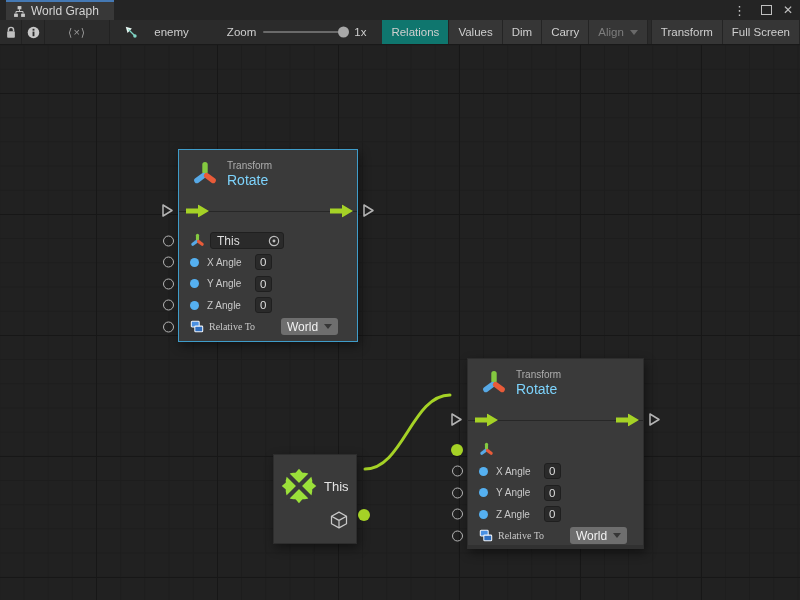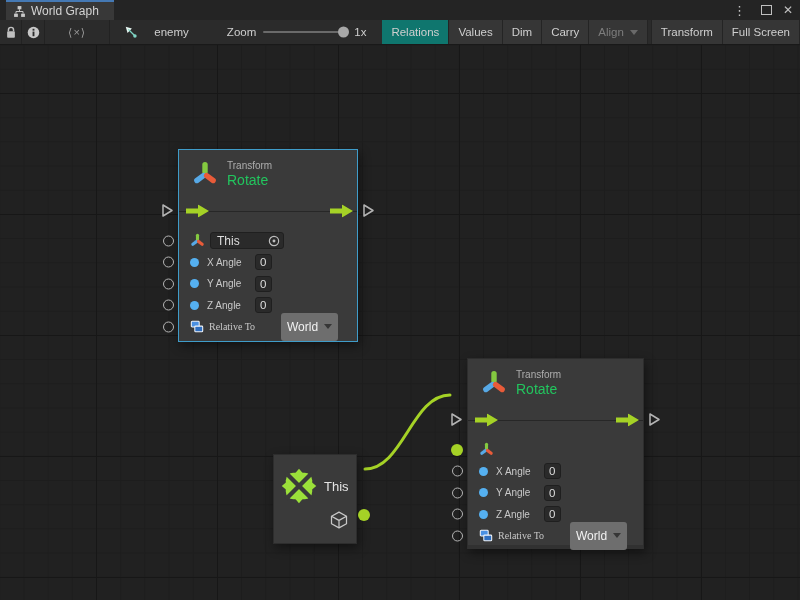--- a/index.html
+++ b/index.html
@@ -48,40 +48,40 @@
     background-size:121px 121px,121px 121px,24.2px 24.2px,24.2px 24.2px;
     background-position:96px 48px,96px 48px,96px 48px,96px 48px; }
   .wires { position:absolute; left:0; top:0; width:800px; height:555px; pointer-events:none; }
 
   
   .node { position:absolute; background:#3a3a3a; box-shadow:2px 4px 10px rgba(0,0,0,.45);
           border:1px solid #2d2d2d; border-bottom:4px solid #313131; }
   .node.selected { border:1.5px solid #3f9cc9; }
   .node-header { height:46px; display:flex; align-items:center; gap:9px; padding:2px 20px 0 13px; }
   .node-cat { font-size:10px; color:#adadad; line-height:12px; }
-  .node-title { font-size:14px; color:#22c55e; line-height:16px; }
+  .node-title { font-size:14px; color:#7dd3fc; line-height:16px; }
   .flow-row { position:relative; height:30px; }
   .flow-row .divider { position:absolute; left:0; right:0; top:50%; height:1px; background:#272727; }
   .flow-arrow { position:absolute; top:50%; transform:translateY(-50%); }
   .flow-arrow.in { left:7px; } .flow-arrow.out { right:4px; }
   .port { position:absolute; top:50%; transform:translateY(-50%); }
   .port.tri-l { left:-17px; } .port.tri-r { right:-18px; }
   .port.circ { left:-16px; width:11px; height:11px; border:1.5px solid #b4b4b4; border-radius:50%; }
   .port.circ.filled { width:12px; height:12px; border:none; background:#a5d226; left:-17px; }
   .rows { padding-top:4px; }
   .row { position:relative; height:21.5px; display:flex; align-items:center; padding-left:11px; }
   .row-label { font-size:10px; color:#c9c9c9; }
   .row .dot { width:9px; height:9px; border-radius:50%; background:#55b0f0; margin-right:8px; flex:none; }
   .row .lbl-angle { width:48px; }
   .row .lbl-rel { width:72px;font-family:Liberation Serif, serif; }
   .valbox { min-width:17px; height:16px; background:#2a2a2a; border:1px solid #1f1f1f; border-radius:3px;
             color:#dedede; font-size:11.5px; padding:0 4px; display:flex; align-items:center; }
   .objfield { width:74px; height:17px; background:#2a2a2a; border:1px solid #1f1f1f; border-radius:3px;
               color:#dedede; font-size:12px; padding:0 3px 0 6px; display:flex; align-items:center; justify-content:space-between; }
-  .dropdown { height:28px; background:#6e6e6e; border-radius:3px; color:#f2f2f2; font-size:12px;
+  .dropdown { height:17px; background:#6e6e6e; border-radius:3px; color:#f2f2f2; font-size:12px;
               padding:0 6px; display:flex; align-items:center; }
   .dropdown .dd-tri { display:inline-block; width:0; height:0; margin-left:6px;
                       border-left:4px solid transparent; border-right:4px solid transparent; border-top:5px solid #363636; }
   .mini-xform { margin-right:5px; flex:none; }
 
   
   .this-node { position:absolute; left:273px; top:409px; width:84px; height:90px; background:#3a3a3a;
                border:1px solid #2d2d2d; box-shadow:2px 4px 10px rgba(0,0,0,.45); }
   .this-head { display:flex; align-items:center; gap:7px; padding:13px 0 0 7px; }
   .this-title { color:#e4e4e4; font-size:13px; }

